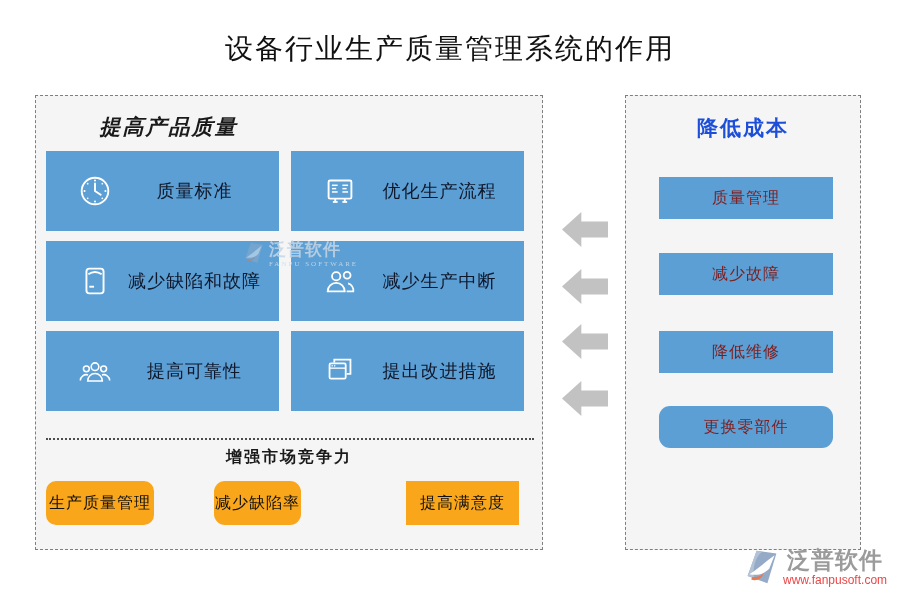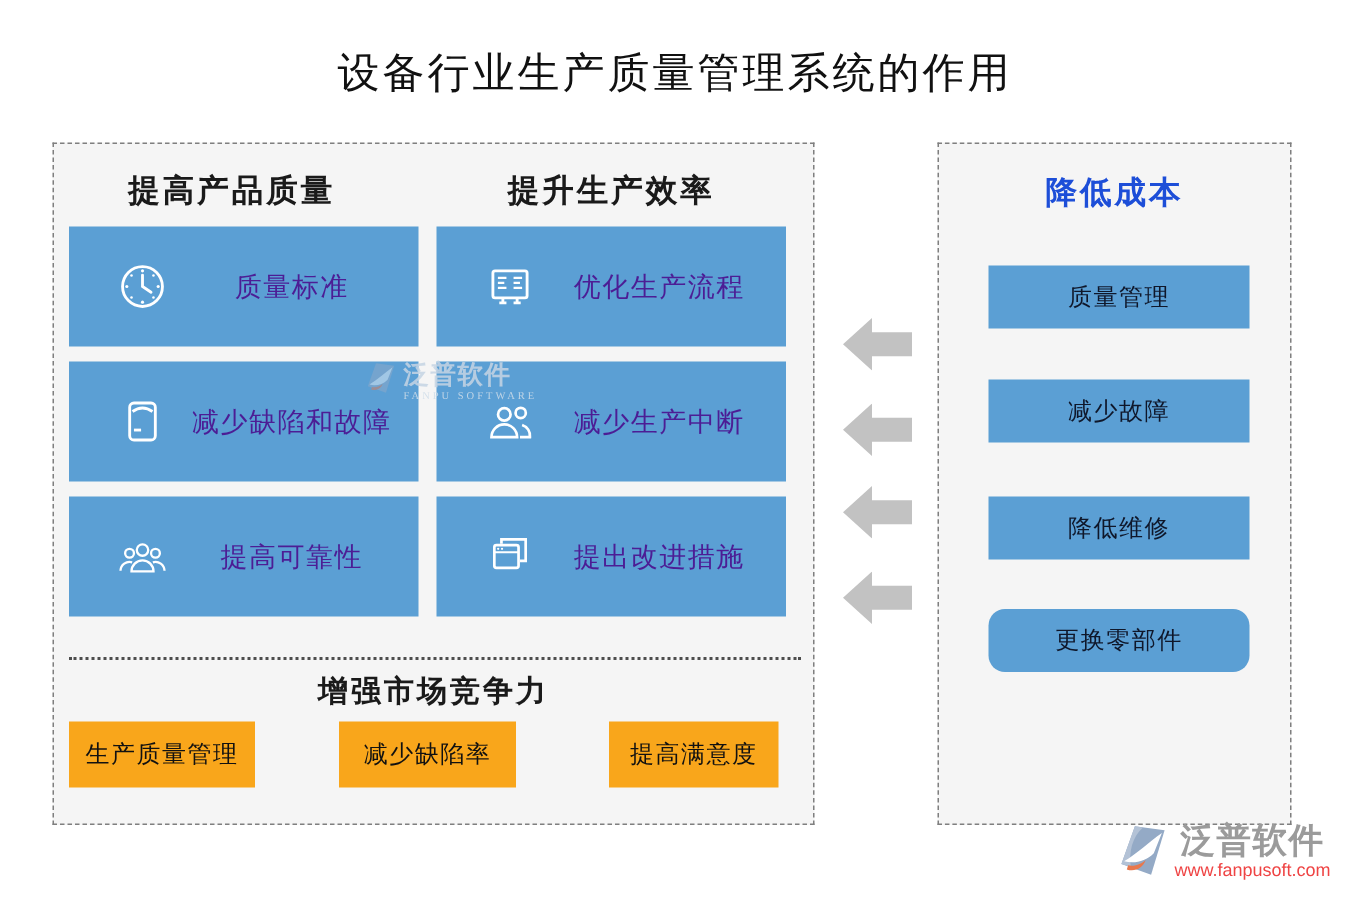--- a/index.html
+++ b/index.html
@@ -5,45 +5,45 @@
   html,body{margin:0;padding:0;background:#fff;}
   .page{position:relative;width:900px;height:600px;background:#ffffff;overflow:hidden;
         font-family:"Liberation Serif", serif;}
   .title{position:absolute;top:30px;left:0;width:900px;margin:0;text-align:center;
          font-size:28px;font-weight:normal;color:#111;letter-spacing:2px;}
   .panel{position:absolute;background:#f5f5f5;border:1.5px dashed #7f7f7f;box-sizing:border-box;}
   .main-panel{left:35px;top:95px;width:508px;height:455px;}
   .right-panel{left:625px;top:95px;width:236px;height:455px;}
   .col-header{position:absolute;top:16px;height:30px;line-height:30px;text-align:center;
               font-size:21px;font-weight:bold;color:#1a1a1a;letter-spacing:2px;}
-  .col-left-header{left:2px;width:233px;}
+  .col-left-header{left:16px;width:233px;font-style:italic;}
   .col-mid-header{left:255px;width:233px;}
   .bluebox{position:absolute;width:233px;height:80px;background:#5b9fd4;display:flex;
            align-items:center;box-sizing:border-box;padding-left:30px;}
   .bluebox .icon{width:38px;height:38px;flex:0 0 38px;display:flex;align-items:center;justify-content:center;}
-  .bluebox-label{flex:1;text-align:center;color:#4c1d95;font-size:18px;letter-spacing:1px;
+  .bluebox-label{flex:1;text-align:center;color:#0f172a;font-size:18px;letter-spacing:1px;
                  padding-right:4px;}
   .col-l{left:10px;} .col-m{left:255px;}
   .row-0{top:55px;} .row-1{top:145px;} .row-2{top:235px;}
   .dotted-sep{position:absolute;left:10px;top:342px;width:488px;height:0;border-top:2px dotted #4d4d4d;}
-  .bottom-header{position:absolute;left:0;top:351px;width:100%;text-align:center;font-size:20px;
+  .bottom-header{position:absolute;left:0;top:351px;width:100%;text-align:center;font-size:16px;
                  font-weight:bold;color:#1a1a1a;letter-spacing:2px;}
   .orangebox{position:absolute;top:385px;height:44px;background:#f9a61b;color:#111;
              display:flex;align-items:center;justify-content:center;font-size:16px;letter-spacing:1px;}
-  .orange-0{left:10px;width:124px;}
-  .orange-1{left:190px;width:118px;}
+  .orange-0{left:10px;width:108px;border-radius:10px;}
+  .orange-1{left:178px;width:87px;border-radius:11px;}
   .orange-2{left:370px;width:113px;}
   .arrow{position:absolute;width:46px;height:35px;background:#c2c2c2;
          clip-path:polygon(0% 50%,42% 0%,42% 27%,100% 27%,100% 73%,42% 73%,42% 100%);
          filter:drop-shadow(-2px 3px 2px rgba(0,0,0,0.22));}
   .arr-0{left:562px;top:212px;} .arr-1{left:562px;top:269px;}
   .arr-2{left:562px;top:324px;} .arr-3{left:562px;top:381px;}
   .rp-header{position:absolute;left:0;top:18px;width:100%;text-align:center;font-size:21px;
              font-weight:bold;color:#1d4ed8;letter-spacing:2px;}
-  .rp-btn{position:absolute;left:33px;width:174px;height:42px;background:#5b9fd4;color:#0f172a;
+  .rp-btn{position:absolute;left:33px;width:174px;height:42px;background:#5b9fd4;color:#7f1d1d;
           display:flex;align-items:center;justify-content:center;font-size:16px;letter-spacing:1px;}
   .rp-0{top:81px;} .rp-1{top:157px;} .rp-2{top:235px;} .rp-3{top:310px;border-radius:11px;}
   .watermark{position:absolute;left:243px;top:241px;display:flex;align-items:center;gap:4px;
              opacity:0.85;pointer-events:none;}
   .watermark .wm-text{display:flex;flex-direction:column;line-height:1;}
   .wm-name{font-size:17px;font-weight:bold;color:#c6d5e4;letter-spacing:1px;}
   .wm-sub{font-size:7px;color:#cfdde9;letter-spacing:2px;margin-top:3px;}
   .logo{position:absolute;left:744px;top:549px;display:flex;align-items:flex-start;gap:3px;}
   .logo-text{display:flex;flex-direction:column;align-items:center;line-height:1;}
   .logo-name{font-size:23px;font-weight:bold;color:#9b9b9b;letter-spacing:1px;}
@@ -51,21 +51,20 @@
 </style>
 </head>
 <body>
 
 <div class="page">
 
   <h1 class="title">设备行业生产质量管理系统的作用</h1>
 
   <section class="panel main-panel">
     <div class="col-header col-left-header">提高产品质量</div>
-    <div class="col-header col-mid-header">提升生产效率</div>
 
     <div class="bluebox col-l row-0">
       <span class="icon">
         <svg viewBox="0 0 40 40" width="38" height="38">
           <circle cx="20" cy="20" r="14" stroke="#fff" stroke-width="2" fill="none"></circle>
           <path d="M20 12v8l6 4" stroke="#fff" stroke-width="2" fill="none" stroke-linecap="round"></path>
           <g fill="#fff">
             <circle cx="20" cy="9" r="1.1"></circle>
               <circle cx="20" cy="31" r="1.1"></circle>
             <circle cx="9" cy="20" r="1.1"></circle>

